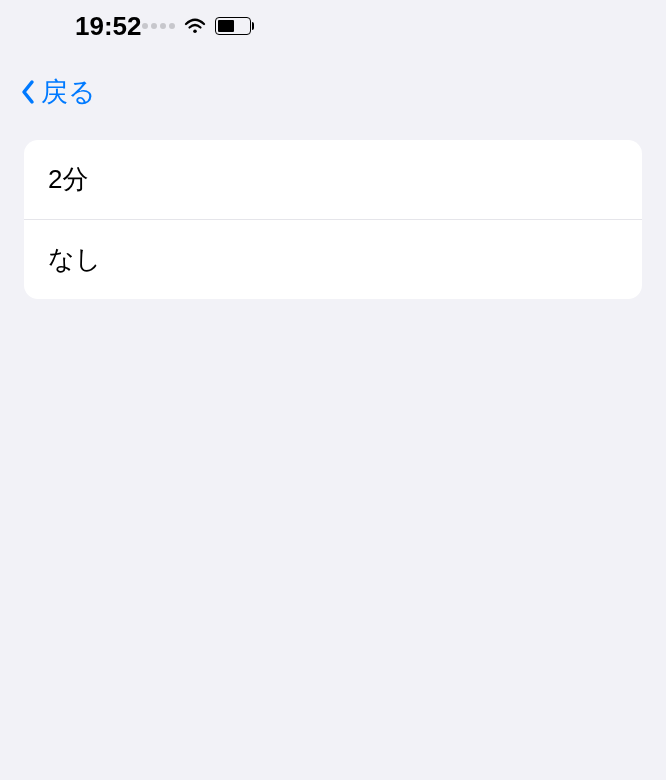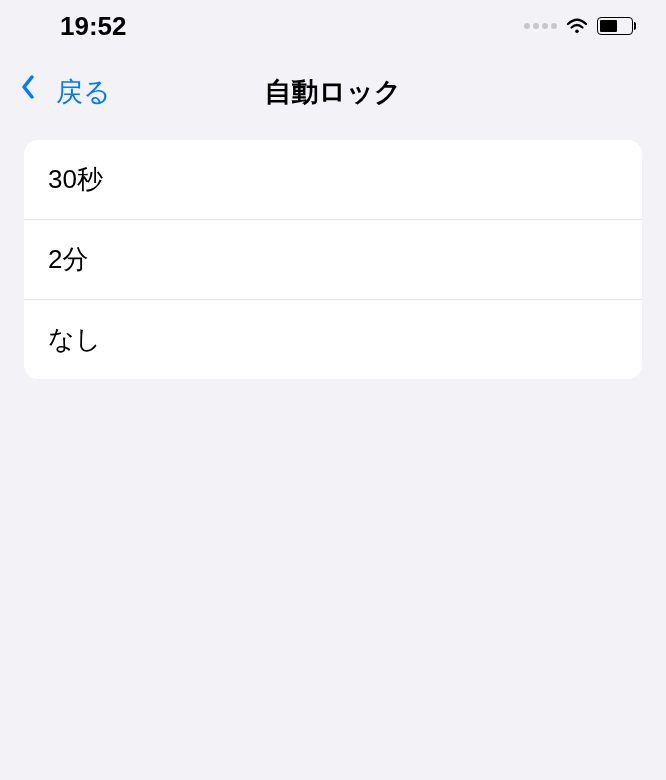--- a/index.html
+++ b/index.html
@@ -9,24 +9,24 @@
     }
     body {
       width: 666px;
       height: 780px;
       background: #f2f2f7;
       font-family: -apple-system, BlinkMacSystemFont, "Helvetica Neue", sans-serif;
       overflow: hidden;
     }
     .status-bar {
       display: flex;
-      justify-content: space-between;
       align-items: center;
       padding: 4px 30px 12px 60px;
       height: 60px;
+      margin-left: 15px;
     }
     .status-time {
       font-size: 26px;
       font-weight: 600;
       color: #000;
     }
     .status-right {
       display: flex;
       align-items: center;
       gap: 8px;
@@ -72,24 +72,25 @@
       margin-left: 1px;
     }
     .nav-bar {
       display: flex;
       align-items: center;
       padding: 14px 20px 30px 20px;
       position: relative;
     }
     .back-button {
       display: flex;
+      align-items: center;
       color: #007aff;
       font-size: 27px;
       cursor: pointer;
-      gap: 20px;
+      gap: 5px;
     }
     .chevron-left {
       width: 16px;
       height: 26px;
       stroke: #007aff;
       stroke-width: 3.5;
       fill: none;
       stroke-linecap: round;
       stroke-linejoin: round;
     }
@@ -159,26 +160,22 @@
   </div>
 </div>
 
 <div class="nav-bar">
   <div class="back-button">
     <svg class="chevron-left" viewBox="0 0 16 26">
       <polyline points="12,3 4,13 12,23"></polyline>
     </svg>
     <span>戻る</span>
   </div>
-  <div class="nav-title">自動ロック</div>
 </div>
 
 <div class="list-container">
-<div class="list-item">
-      <span class="list-item-label">30秒</span>
-    </div>
     <div class="list-item">
       <span class="list-item-label">2分</span>
     </div>
     <div class="list-item">
       <span class="list-item-label">なし</span>
     </div>
   </div>
 
 </body></html>

